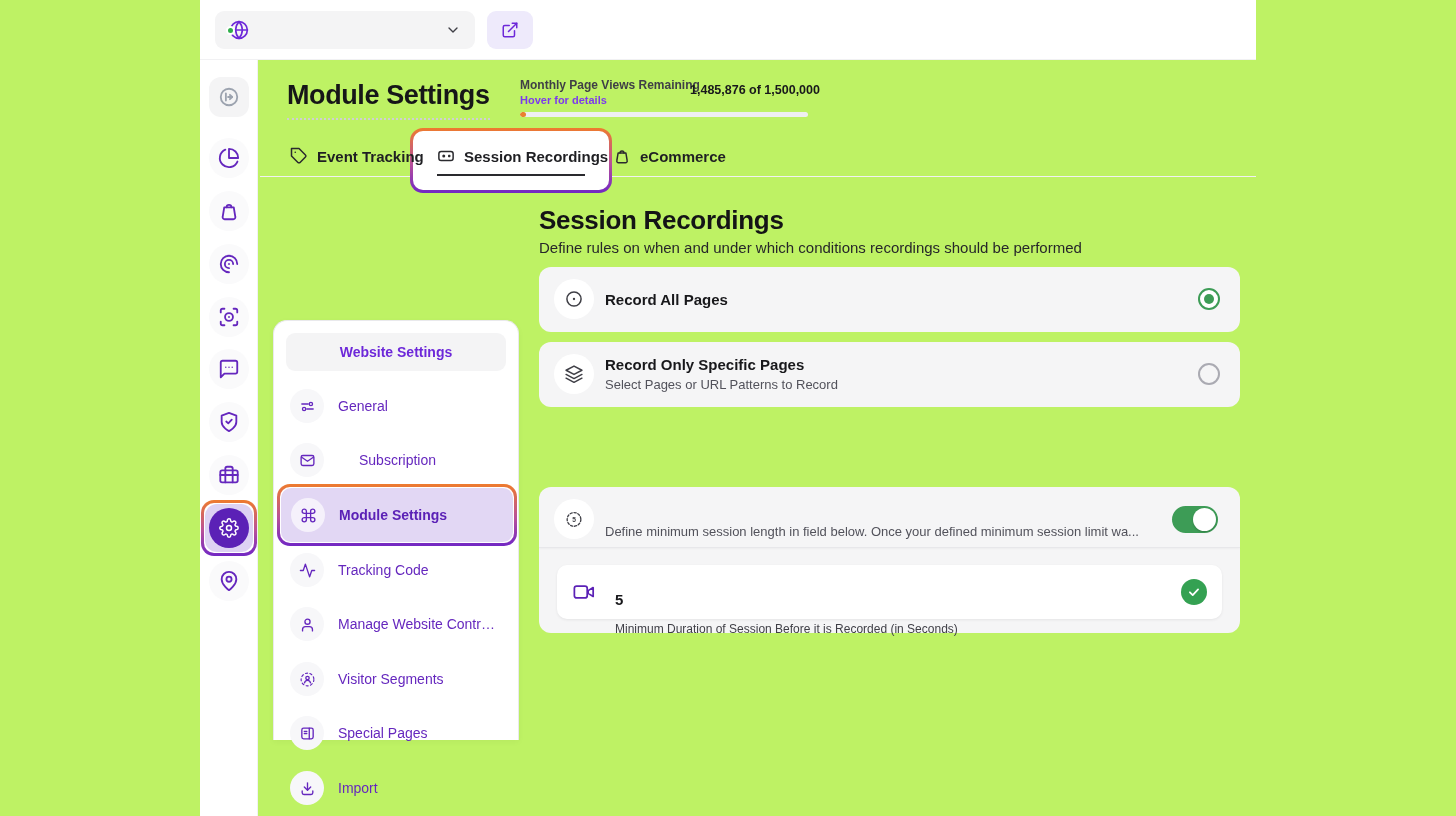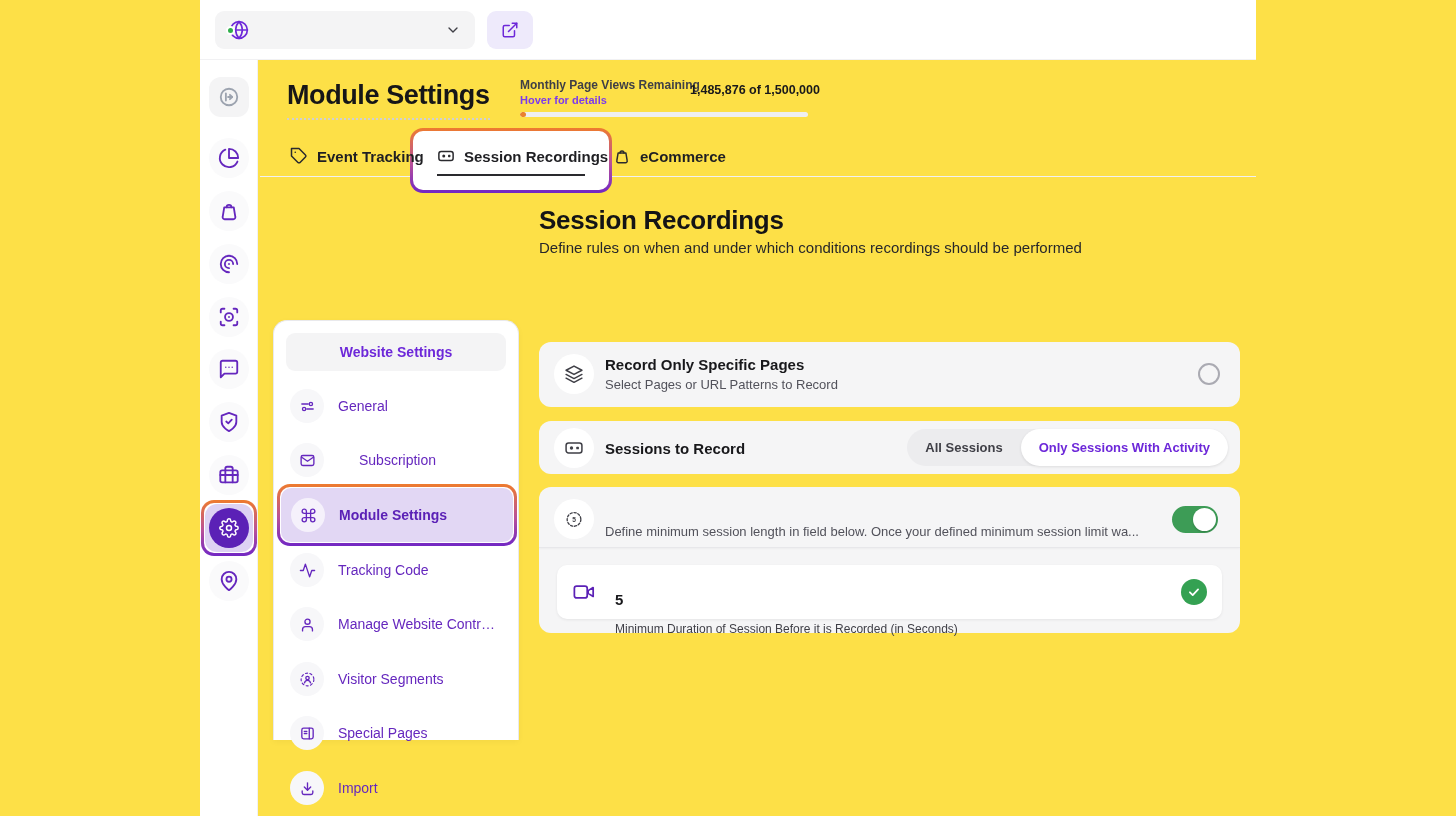--- a/index.html
+++ b/index.html
@@ -1,17 +1,17 @@
 <!DOCTYPE html>
 <html><head>
 <meta charset="utf-8">
 <style>
   * { margin:0; padding:0; box-sizing:border-box; }
   html,body { width:1456px; height:816px; background:#fff; font-family:"Liberation Sans", sans-serif; }
-  #app { position:relative; width:1456px; height:816px; overflow:hidden; background:#fde047; color:#1b1b1f; }
+  #app { position:relative; width:1456px; height:816px; overflow:hidden; background:#bef264; color:#1b1b1f; }
   .abs { position:absolute; }
 
   
   .ic { display:block; fill:none; stroke:currentColor; stroke-width:2; stroke-linecap:round; stroke-linejoin:round; }
 
   
   .topbar { left:200px; top:0; width:1056px; height:60px; border-bottom:1px solid #f1f1f3; background:#fff; }
   .site-select { position:absolute; left:15px; top:11px; width:260px; height:38px; background:#f4f4f5; border-radius:9px; display:flex; align-items:center; padding:0 14px; cursor:pointer; }
   .globe-wrap { position:relative; width:20px; height:20px; color:#6d28d9; }
   .globe-dot { position:absolute; left:-3px; top:6px; width:9px; height:9px; border-radius:50%; background:#2fae4a; border:2px solid #fff; }
@@ -313,48 +313,44 @@
         <path d="M4.5 15.5v2.5a2.5 2.5 0 0 0 2.5 2.5h10a2.5 2.5 0 0 0 2.5-2.5v-2.5"></path>
       </svg>
         </span>
       <span class="lbl">Import</span>
     </div>
   </div>
 
   <div class="abs content-title">Session Recordings</div>
   <div class="abs content-sub">Define rules on when and under which conditions recordings should be performed</div>
 
+  <div class="abs row" style="top:267px;height:65px;">
+    <div class="row-icon" style="top:12px;">
+        <svg class="ic" viewBox="0 0 24 24">
+      <circle cx="12" cy="12" r="8.5"></circle>
+          <circle cx="12" cy="12" r="1.4" fill="currentColor" stroke="none"></circle>
+    </svg>
+      </div>
+    <div class="row-title" style="top:24px;">Record All Pages</div>
+    <div class="radio on" style="top:21px;"></div>
+  </div>
 
   <div class="abs row" style="top:342px;height:65px;">
     <div class="row-icon" style="top:12px;">
         <svg class="ic" viewBox="0 0 24 24">
       <polygon points="12 2.5 2.5 7.5 12 12.5 21.5 7.5"></polygon>
       <polyline points="2.5 12.5 12 17.5 21.5 12.5"></polyline>
           <polyline points="2.5 17 12 22 21.5 17"></polyline>
     </svg>
       </div>
     <div class="row-title" style="top:14px;">Record Only Specific Pages</div>
     <div class="row-sub" style="top:35px;">Select Pages or URL Patterns to Record</div>
     <div class="radio off" style="top:21px;"></div>
   </div>
 
-  <div class="abs row" style="top:421px;height:53px;">
-    <div class="row-icon" style="top:7px;">
-        <svg class="ic" viewBox="0 0 24 24">
-      <rect x="2.5" y="6" width="19" height="12" rx="3"></rect>
-      <circle cx="9" cy="12" r="2" fill="currentColor" stroke="none"></circle>
-      <rect x="14.7" y="10.4" width="3.2" height="3.2" rx="0.8" fill="currentColor" stroke="none"></rect>
-    </svg>
-      </div>
-    <div class="row-title" style="top:19px;">Sessions to Record</div>
-    <div class="seg">
-      <div class="seg-opt">All Sessions</div>
-      <div class="seg-opt active">Only Sessions With Activity</div>
-    </div>
-  </div>
 
   <div class="abs row" style="top:487px;height:146px;">
     <div class="row-icon" style="top:12px;">
         <svg class="ic" viewBox="0 0 24 24">
       <circle cx="12" cy="12.5" r="8.2" stroke-dasharray="2.6 2.2" stroke-width="1.6"></circle>
       <text x="12" y="15.6" text-anchor="middle" class="timer-num">5</text>
     </svg>
       </div>
     <div class="row-sub" style="top:37px;max-width:560px;overflow:hidden;text-overflow:ellipsis;">Define minimum session length in field below. Once your defined minimum session limit wa...</div>
     <div class="toggle">

